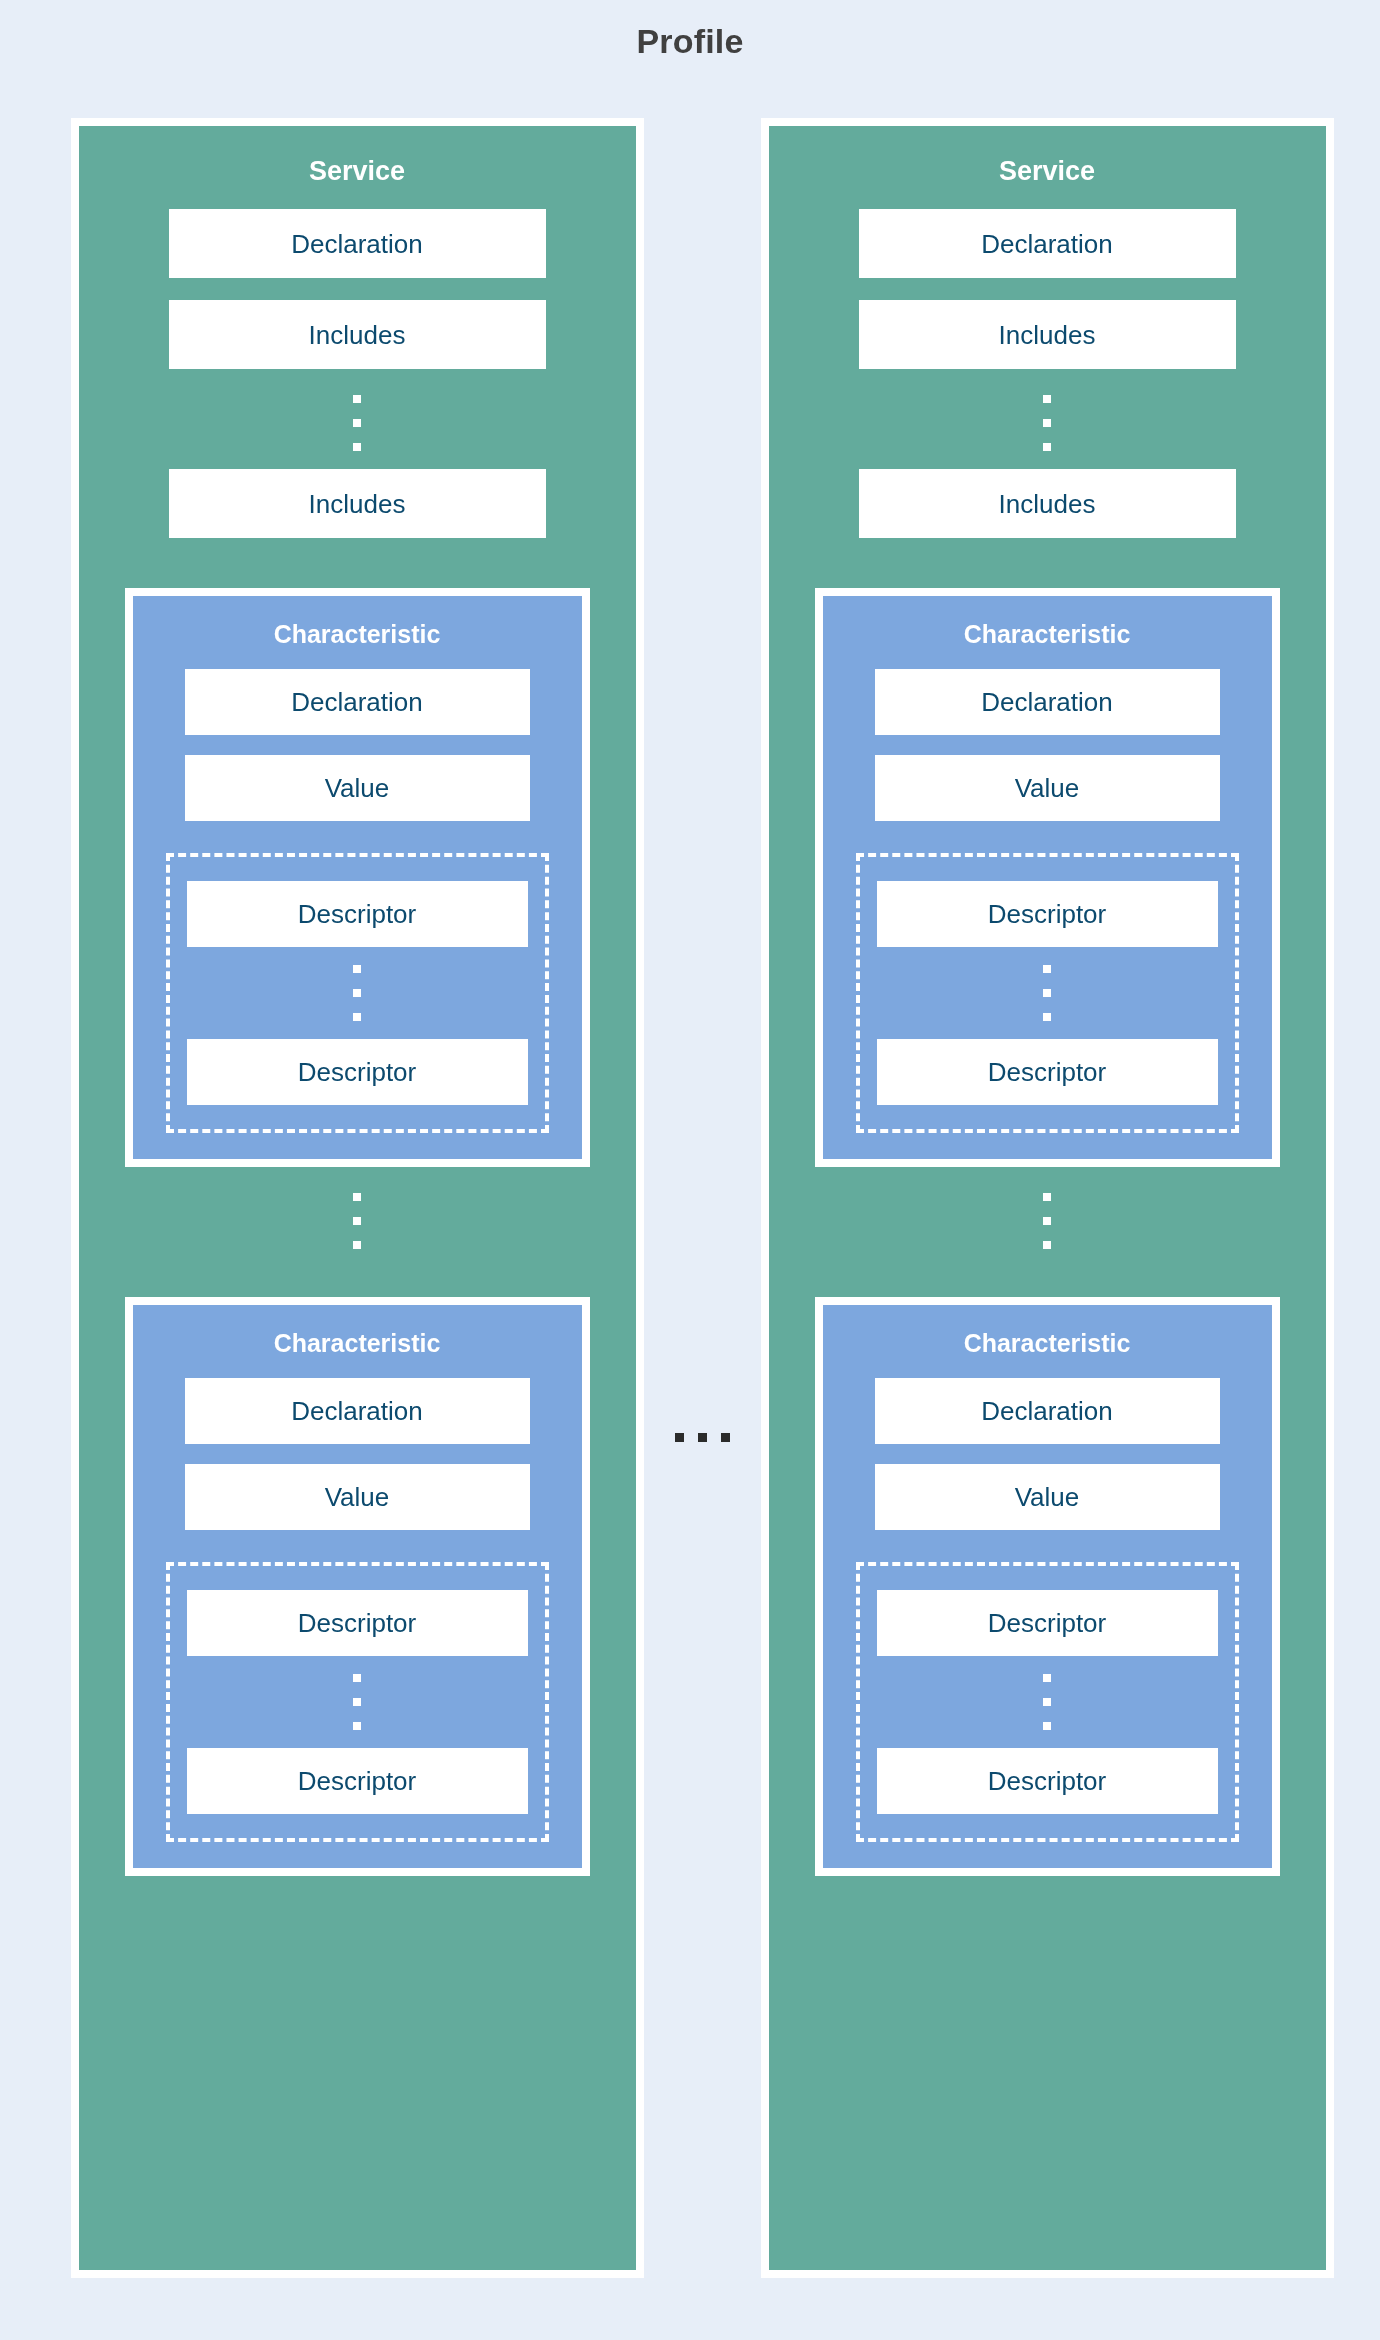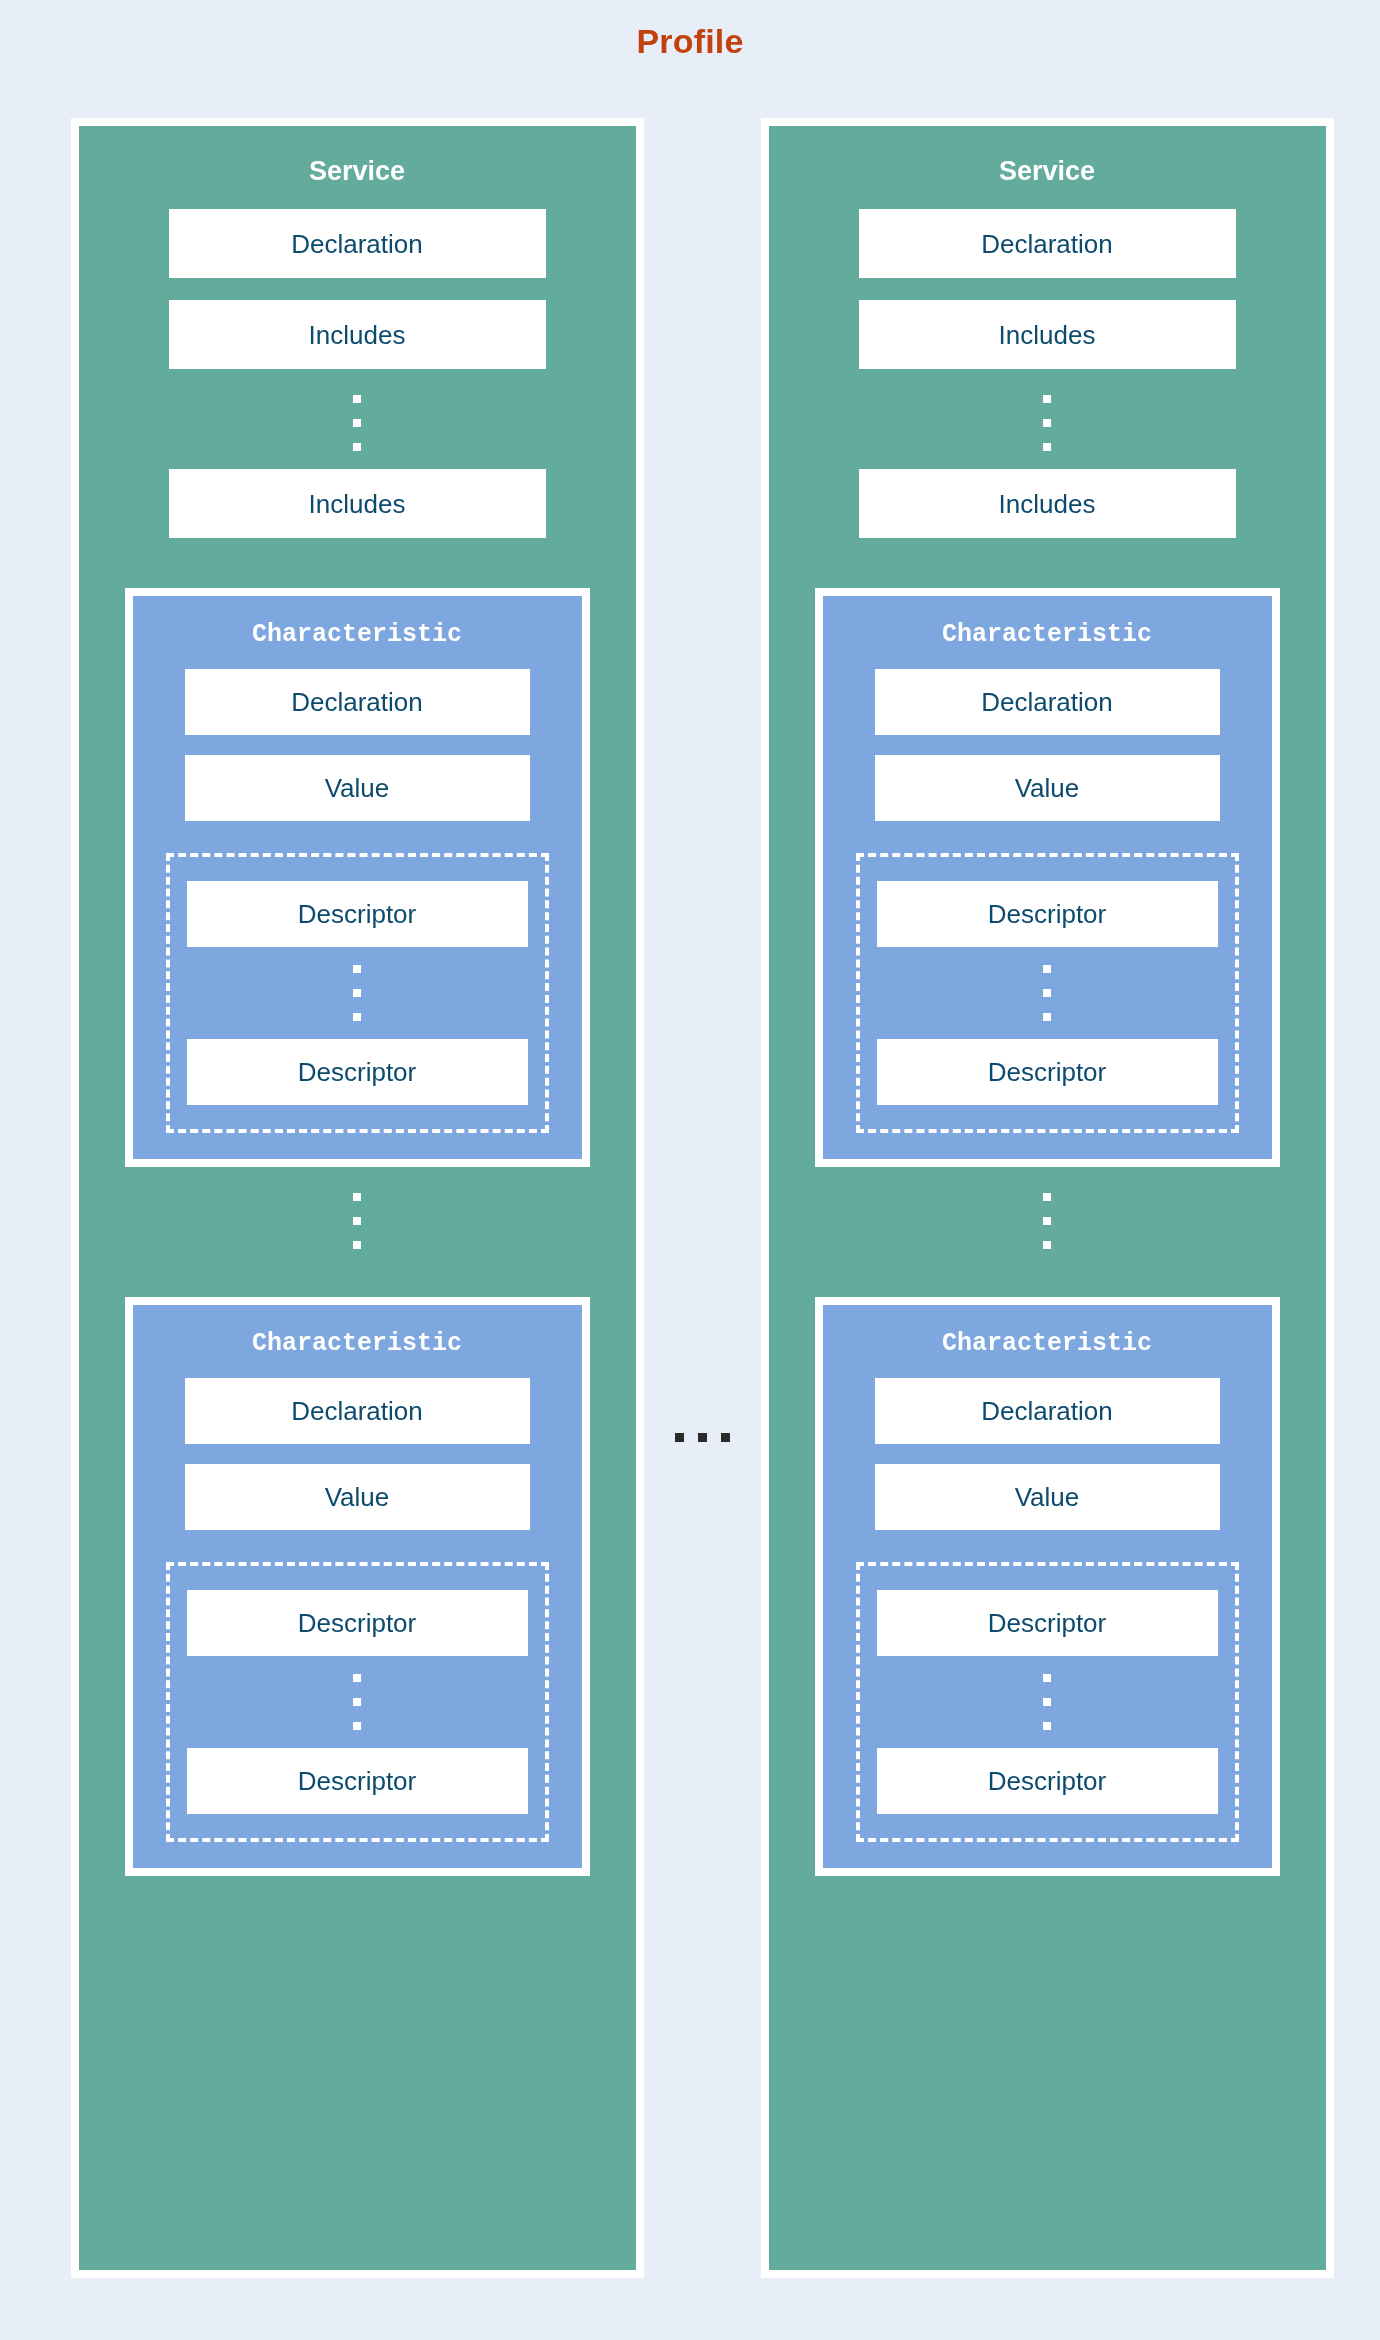--- a/index.html
+++ b/index.html
@@ -23,21 +23,21 @@
 
   
   .page-title {
     position: absolute;
     top: 22px;
     left: 0;
     width: 1380px;
     text-align: center;
     font-size: 34px;
     font-weight: bold;
-    color: #c2410c;
+    color: #404040;
     letter-spacing: 0.2px;
   }
 
   
   .columns {
     position: absolute;
     top: 118px;
     left: 12px;
     width: 1380px;
     height: 2160px;
@@ -148,21 +148,20 @@
     margin-top: 36px;
   }
   .char.first { margin-top: 50px; }
 
   .char-title {
     color: #ffffff;
     font-size: 25px;
     font-weight: bold;
     text-align: center;
     margin: 6px 0 20px 0;
-    font-family: Liberation Mono, monospace;
   }
 
   .char-box {
     width: 345px;
     height: 66px;
     margin-bottom: 20px;
   }
 
   
   .descr-wrap {

